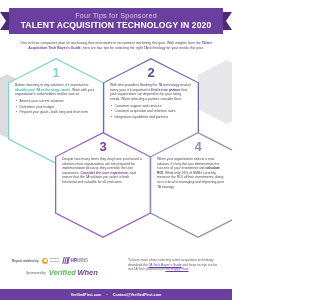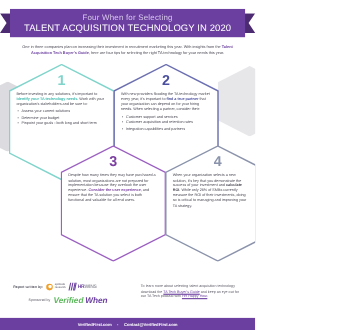--- a/index.html
+++ b/index.html
@@ -38,21 +38,21 @@
   }
   .banner-sub {
     color:#d9c9ec;
     font-size:7.2px;
     letter-spacing:.2px;
     line-height:9px;
   }
   .banner-title {
     color:#ffffff;
     font-size:8.6px;
-    font-weight:normal;
+    font-weight:bold;
     letter-spacing:.1px;
     line-height:11px;
     white-space:nowrap;
   }
 
   
   .intro {
     padding:4px 16px 5px 16px;
     text-align:center;
     font-size:3.5px;
@@ -183,21 +183,21 @@
   }
   .bottombar .dot { font-size:3.5px; color:#cdb8e3; }
 </style>
 </head>
 <body>
 
 <div class="banner-wrap">
   <div class="ribbon-tail-l"></div>
   <div class="ribbon-tail-r"></div>
   <div class="banner">
-    <div class="banner-sub">Four When for Selecting</div>
+    <div class="banner-sub">Four Tips for Sponsored</div>
     <div class="banner-title">TALENT ACQUISITION TECHNOLOGY IN 2020</div>
   </div>
 </div>
 
 <div class="intro">
   <span>One in three companies plan on increasing their investment in recruitment marketing this year.</span>
   <span>With insights from the </span><b>Talent Acquisition Tech Buyer's Guide</b><span>, here are four tips for selecting the right TA technology for your needs this year.</span>
 </div>
 
 <div class="hexzone">

